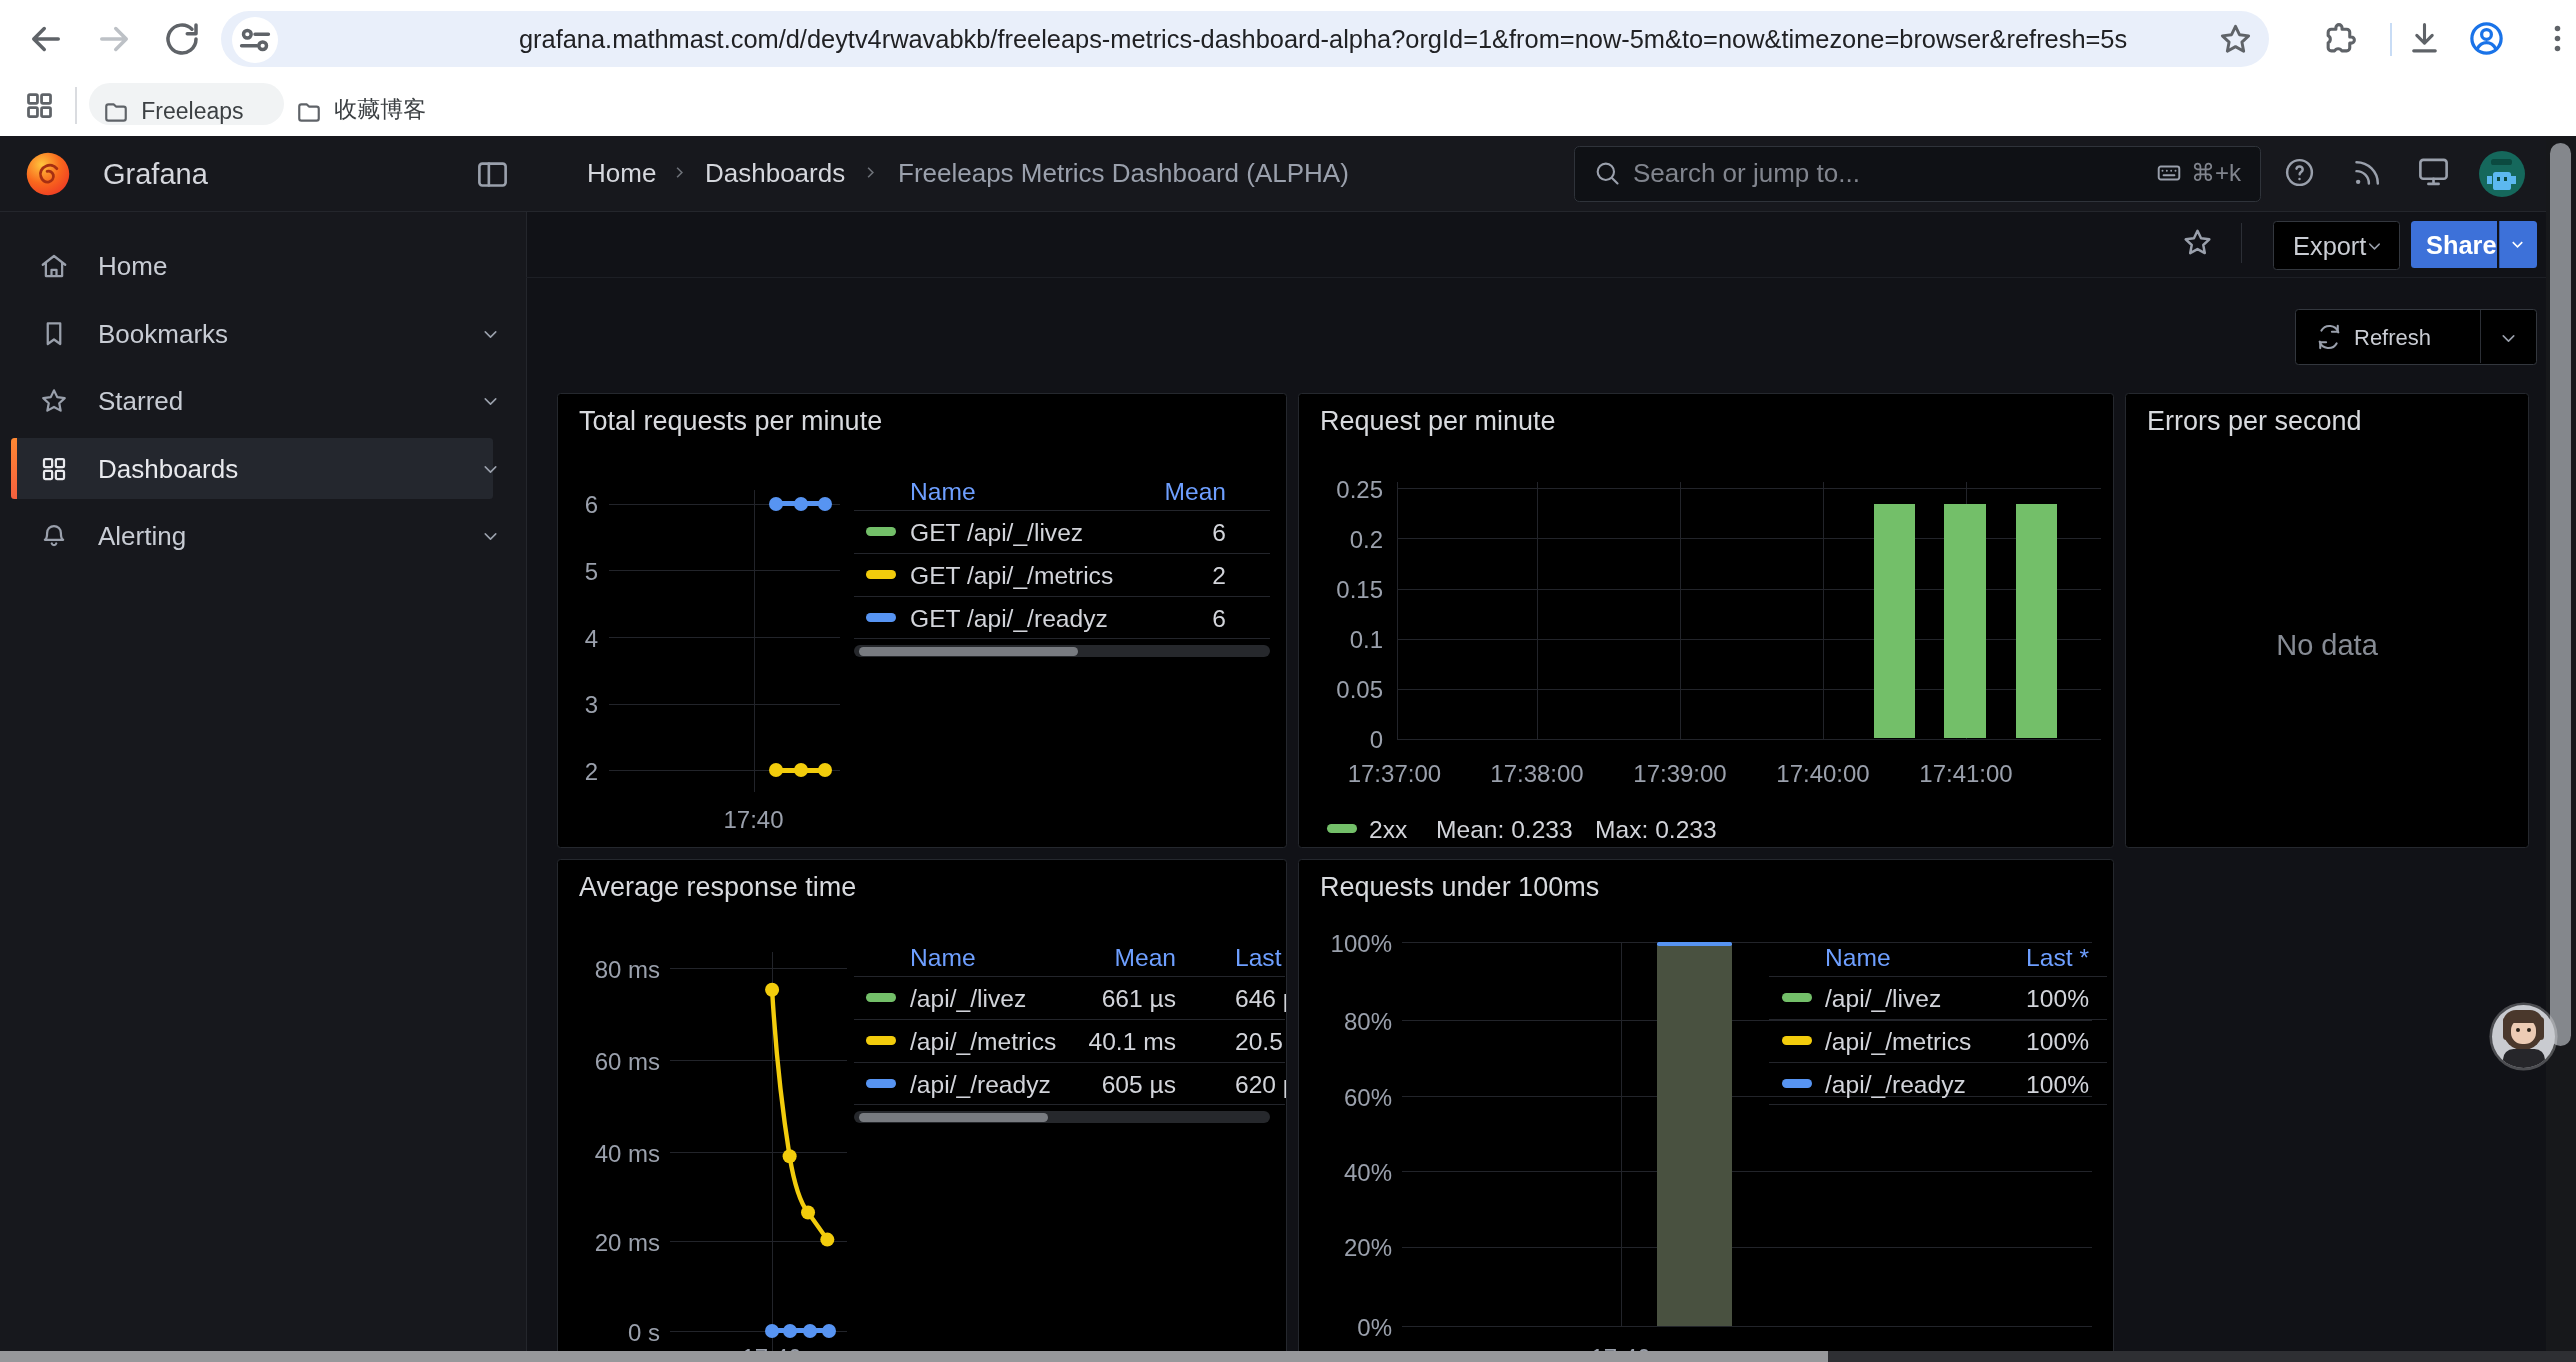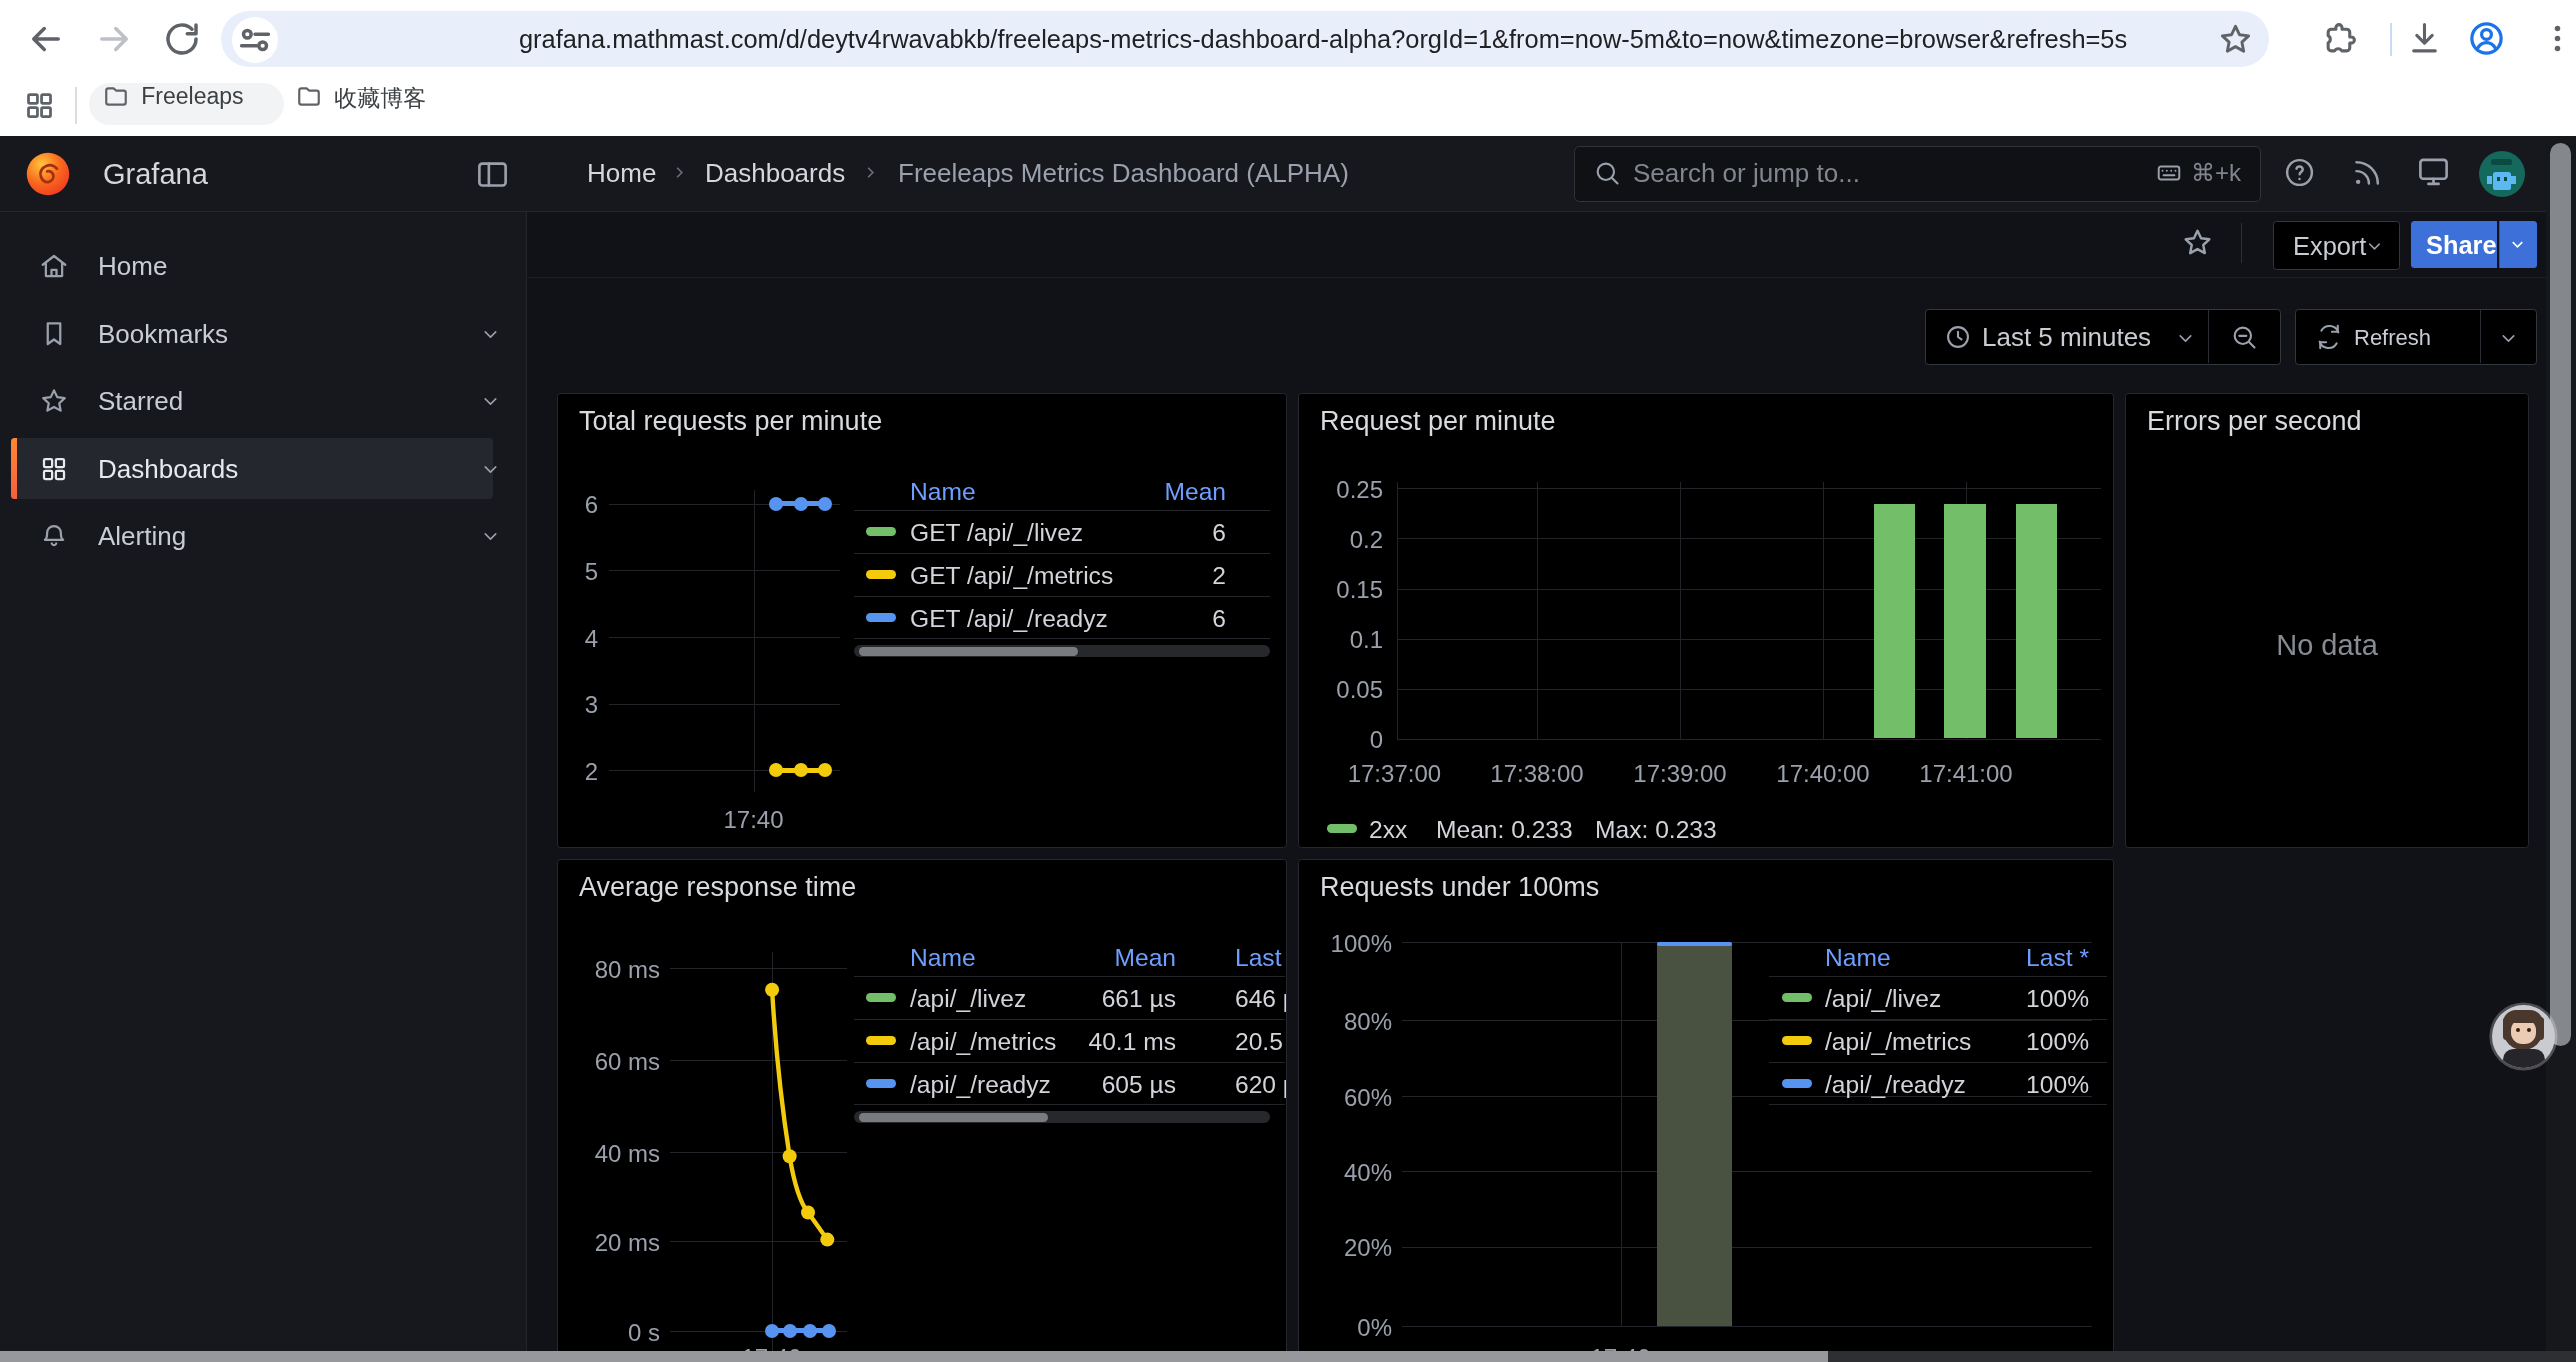--- a/index.html
+++ b/index.html
@@ -9,21 +9,21 @@
   svg{display:block;}
   .ic{stroke:#5f6368;fill:none;stroke-width:2;stroke-linecap:round;stroke-linejoin:round;}
   .ic-dis{stroke:#bdc1c6;}
   .gic{stroke:#9aa0ac;fill:none;stroke-width:1.8;stroke-linecap:round;stroke-linejoin:round;}
 
   
   .chrome{position:absolute;left:0;top:0;width:2576px;height:136px;background:#fff;border-bottom:0.9px solid #dfe1e5;}
   .urlbar{position:absolute;left:221px;top:11.4px;width:2048px;height:56px;border-radius:28px;background:#e9effa;}
   .url-text{position:absolute;left:298px;top:0;height:56px;line-height:56px;font-size:25.4px;color:#202124;white-space:nowrap;}
   .tune-circle{position:absolute;left:10.5px;top:5.3px;width:46px;height:46px;border-radius:50%;background:#fff;}
-  .bm-chip{position:absolute;top:83px;height:42px;border-radius:21px;display:flex;align-items:flex-start;}
+  .bm-chip{position:absolute;top:83px;height:42px;border-radius:21px;display:flex;align-items:flex-end;}
   .bm-label{font-size:23px;color:#3c4043;margin-left:12.3px;white-space:nowrap;}
   .v-div{position:absolute;width:1.8px;background:#dadce0;}
 
   
   .gf{position:absolute;left:0;top:136px;width:2576px;height:1227px;background:#111217;}
   .sidebar{position:absolute;left:0;top:0;width:526px;height:1227px;background:#17181d;border-right:0.9px solid #24262c;}
   .topnav{position:absolute;left:526px;top:0;width:2050px;height:75px;background:#17181d;}
   .row1-border{position:absolute;left:0;top:75px;width:2576px;height:0.9px;background:#24262c;}
   .brand{position:absolute;left:103px;top:22px;font-size:29px;color:#d5d7dd;font-weight:500;}
   .nav-item{position:absolute;left:0;width:526px;height:61px;}
@@ -308,39 +308,20 @@
     <div class="gbtn blue-btn" style="left:2411px;top:85px;width:86px;height:47px;border-radius:3.5px 0 0 3.5px;">
       <span class="lbl abs" style="left:15px;top:9.6px;color:#fff;font-weight:700;">Share</span>
     </div>
     <div class="gbtn blue-btn" style="left:2499px;top:85px;width:37px;height:47px;border-radius:0 3.5px 3.5px 0;border-left:1.8px solid #2c57b0;">
       <svg class="abs" style="left:8px;top:14px;" width="19" height="19" viewBox="0 0 24 24" stroke="#fff" fill="none" stroke-width="2">
           <path d="M6 9l6 6 6-6"></path>
         </svg>
     </div>
     <div class="row2-border"></div>
 
-    <div class="gbtn" style="left:1925px;top:173px;width:354px;height:54px;">
-      <div class="abs" style="left:0;top:0;width:282px;height:54px;">
-        <svg class="abs gic" style="left:17.5px;top:13px;" width="28" height="28" viewBox="0 0 24 24">
-          <circle cx="12" cy="12" r="8.5"></circle>
-            <path d="M12 7.5V12l3 2"></path>
-          </svg>
-        <span class="lbl abs" style="left:56px;top:12.3px;font-size:26px;">Last 5 minutes</span>
-        <svg class="abs gic" style="left:249px;top:17.5px;" width="21" height="21" viewBox="0 0 24 24">
-            <path d="M6 9l6 6 6-6"></path>
-          </svg>
-      </div>
-      <div class="abs" style="left:282px;top:0;width:0.9px;height:53px;background:#2c2f36;"></div>
-      <div class="abs" style="left:283px;top:0;width:70px;height:54px;">
-        <svg class="abs gic" style="left:21px;top:13px;" width="28" height="28" viewBox="0 0 24 24">
-          <circle cx="11" cy="11" r="7"></circle>
-            <path d="M8 11h6M16.5 16.5L21 21"></path>
-          </svg>
-      </div>
-    </div>
     <div class="gbtn" style="left:2295px;top:173px;width:240px;height:54px;">
       <div class="abs" style="left:0;top:0;width:184px;height:54px;">
         <svg class="abs gic" style="left:19px;top:13px;" width="28" height="28" viewBox="0 0 24 24">
           <path d="M20 8a8 8 0 0 0-14.5-1.5M4 16a8 8 0 0 0 14.5 1.5"></path>
             <path d="M19.5 2.5v5h-5M4.5 21.5v-5h5"></path>
           </svg>
         <span class="lbl abs" style="left:58px;top:15px;font-size:22px;">Refresh</span>
       </div>
       <div class="abs" style="left:184px;top:0;width:0.9px;height:53px;background:#2c2f36;"></div>
       <div class="abs" style="left:185px;top:0;width:54px;height:54px;">

